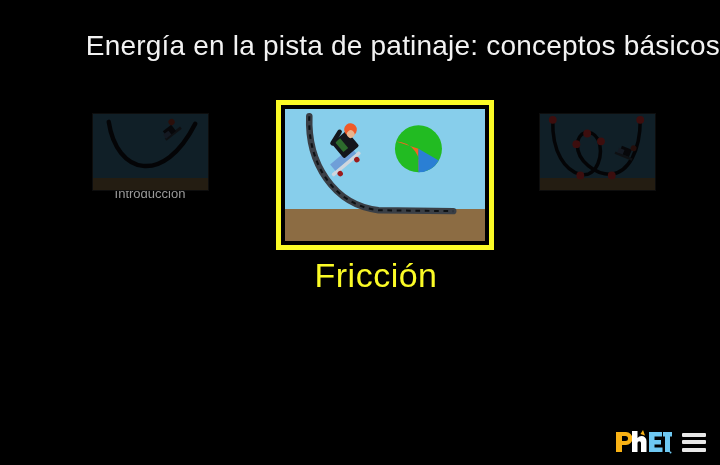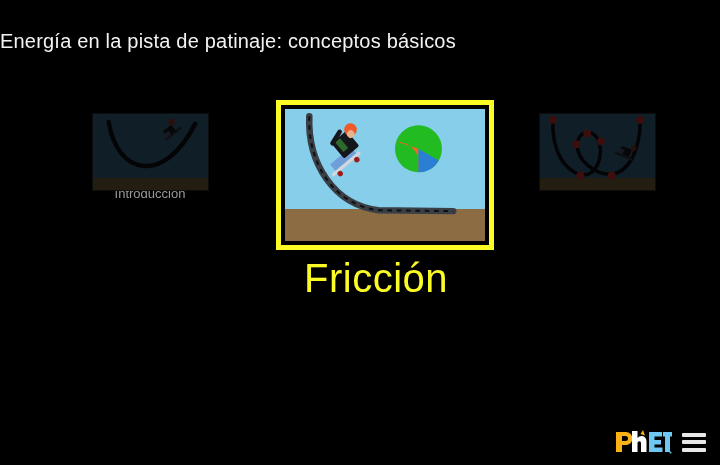--- a/index.html
+++ b/index.html
@@ -15,22 +15,22 @@
     position: relative;
     color: #ffffff;
   }
 
   
   #screen-title {
     position: absolute;
     left: 0;
     top: 30px;
     width: 720px;
-    text-align: left;
-    font-size: 20px;
+    text-align: right;
+    font-size: 28px;
     font-weight: 400;
     color: #f2f2f2;
     letter-spacing: 0.2px;
     white-space: nowrap;
   }
 
   
   #screen-chooser {
     position: absolute;
     left: 16px;
@@ -100,21 +100,21 @@
   .ground-bright { position:absolute; left:0; right:0; bottom:0; height:32px; background:#8c6c43; }
 
   .thumb-svg { position: absolute; left:0; top:0; width:100%; height:100%; }
 
   .chooser-label {
     margin-top: 8px;
     font-size: 13px;
     color: #9a9a9a;
   }
   .chooser-label.selected-label {
-    font-size: 40px;
+    font-size: 34px;
     color: #fbfb26;
     margin-top: 6px;
     letter-spacing: 0.5px;
   }
 
   
   #phet-bar {
     position: absolute;
     right: 14px;
     bottom: 10px;

